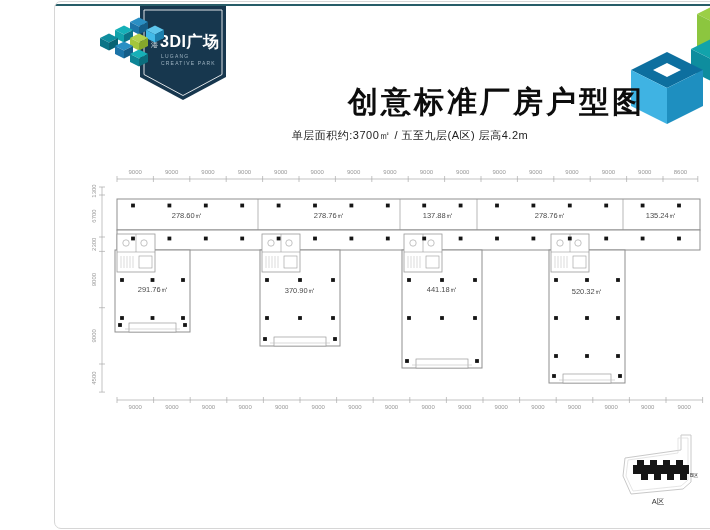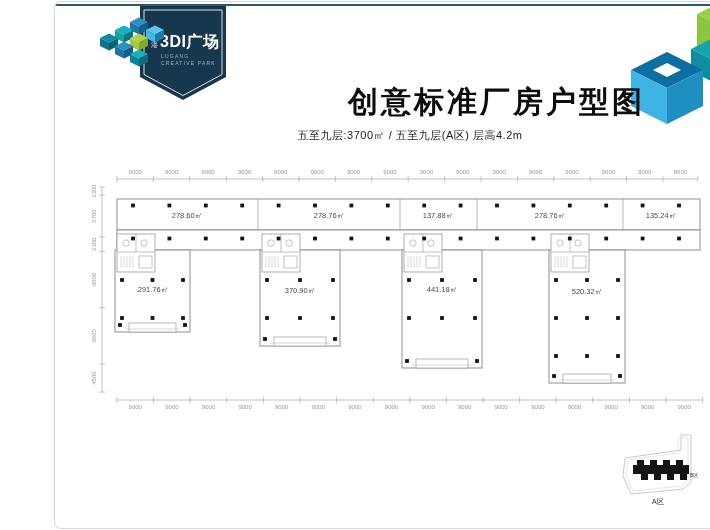--- a/index.html
+++ b/index.html
@@ -79,21 +79,21 @@
       <polygon points="31,29.5 40,34 31,38.5 22,34" fill="#2a8fc4"></polygon>
       <polygon points="22,34 31,38.5 31,46.5 22,42" fill="#1c74a8"></polygon>
       <polygon points="31,38.5 40,34 40,42 31,46.5" fill="#155d88"></polygon>
       <polygon points="46,37.5 55,42 46,46.5 37,42" fill="#16b0b8"></polygon>
       <polygon points="37,42 46,46.5 46,54.5 37,50" fill="#0d8596"></polygon>
       <polygon points="46,46.5 55,42 55,50 46,54.5" fill="#0b6d7d"></polygon>
     </svg>
 
   <div class="title-wrap">
     <h1>创意标准厂房户型图</h1>
-    <div class="subtitle">五至九层:3700㎡ / 五至九层(A区) 层高4.2m</div>
+    <div class="subtitle">单层面积约:3700㎡ / 五至九层(A区) 层高4.2m</div>
   </div>
 
   <svg class="plan-svg" id="plan" width="710" height="290" viewBox="0 0 710 290">
     <g id="g-dims">
         <line x1="62" y1="29" x2="642.7999999999998" y2="29" stroke="#aaa" stroke-width="0.7"></line>
         <line x1="62" y1="26" x2="62" y2="32" stroke="#aaa" stroke-width="0.7"></line>
         <line x1="98.4" y1="26" x2="98.4" y2="32" stroke="#aaa" stroke-width="0.7"></line>
         <line x1="134.8" y1="26" x2="134.8" y2="32" stroke="#aaa" stroke-width="0.7"></line>
         <line x1="171.20000000000002" y1="26" x2="171.20000000000002" y2="32" stroke="#aaa" stroke-width="0.7"></line>
         <line x1="207.60000000000002" y1="26" x2="207.60000000000002" y2="32" stroke="#aaa" stroke-width="0.7"></line>

